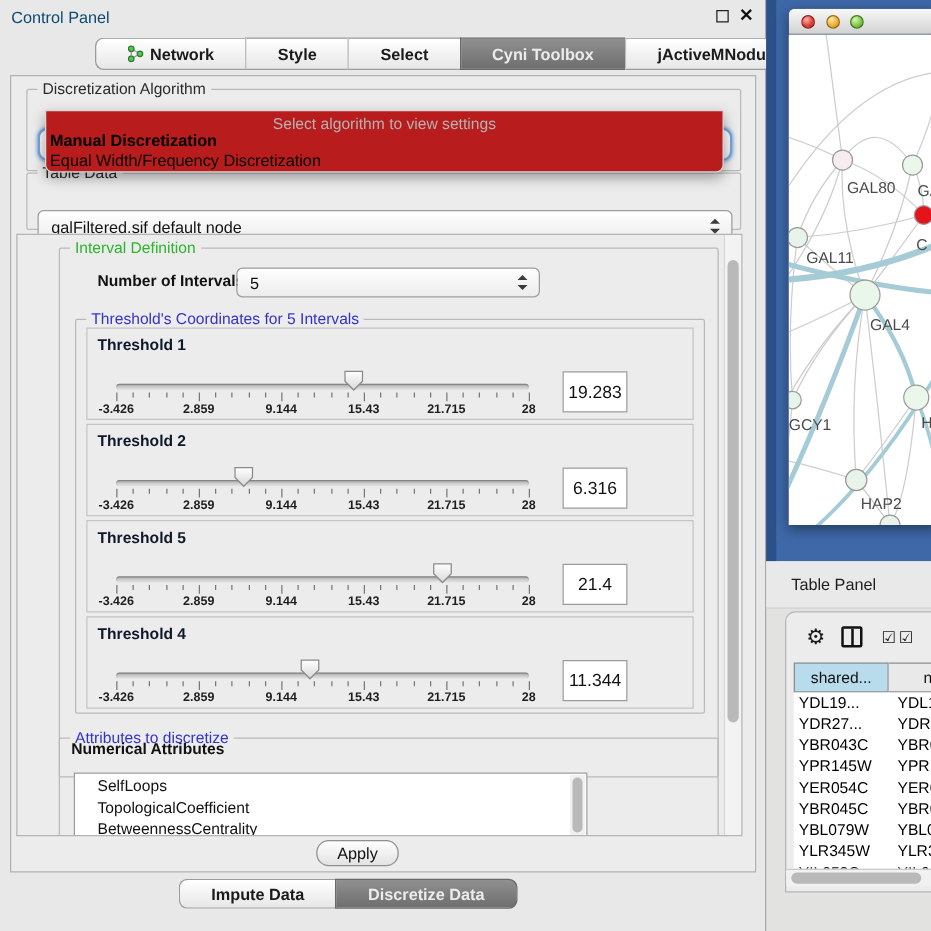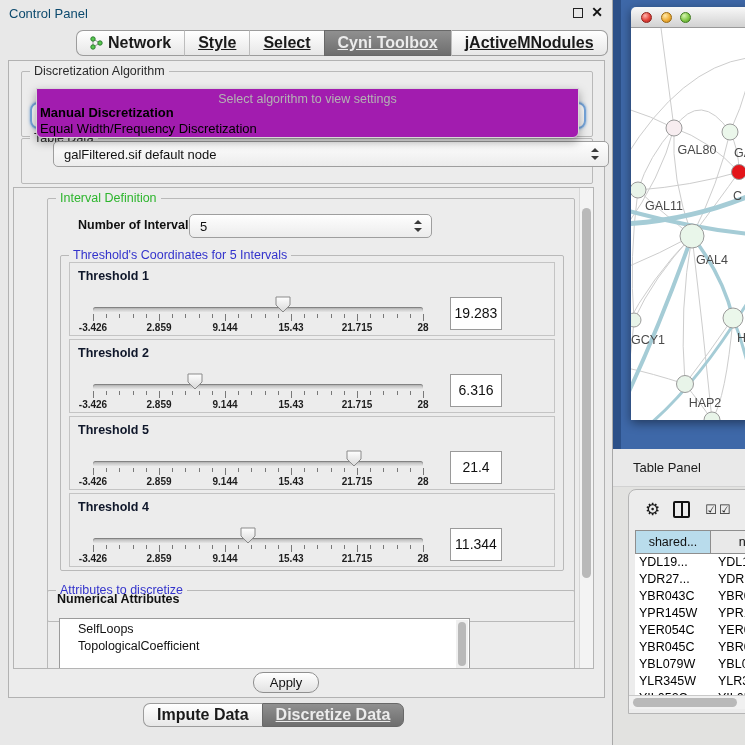--- a/index.html
+++ b/index.html
@@ -9,24 +9,24 @@
   
   .cp { position:absolute; left:0; top:0; width:613px; height:745px; background:#e8e8e8; border-right:1px solid #a8a8a8; }
   .cp-titlebar { position:absolute; left:0; top:0; width:100%; height:26px; }
   .cp-title { position:absolute; left:9px; top:6px; font-size:13px; color:#0c4a6e; }
   .float-btn { position:absolute; right:29px; top:8px; width:10px; height:10px; border:1.5px solid #222; background:transparent; }
   .close-btn { position:absolute; right:9px; top:4px; font-size:14px; font-weight:bold; color:#111; }
 
   .tab-row { position:absolute; display:flex; }
   #top-tabs { left:76px; top:30px; height:26px; }
   #bottom-tabs { left:143px; top:703px; height:24px; }
-  .tab { font-size:16px; font-weight:bold; color:#1a1a1a; background:linear-gradient(#ffffff,#e7e7e7);
-         border-top:1px solid #9c9c9c; border-bottom:1px solid #9c9c9c; padding:0 13px;
+  .tab { font-size:13px; font-weight:bold; color:#1a1a1a; background:linear-gradient(#ffffff,#e7e7e7);
+         border-top:1px solid #9c9c9c; border-bottom:1px solid #9c9c9c; padding:0 25px;
          display:flex; align-items:center; gap:5px; cursor:default; white-space:nowrap; }
-  .tab + .tab { border-left:1px solid #bdbdbd;text-decoration:underline; }
+  .tab + .tab { border-left:1px solid #bdbdbd; }
   .tab:first-child { border-left:1px solid #9c9c9c; border-radius:7px 0 0 7px; }
   .tab:last-child { border-right:1px solid #9c9c9c; border-radius:0 7px 7px 0; }
   .tab.selected { background:linear-gradient(#909090,#6e6e6e); color:#ececec; border-color:#686868; }
 
   .main-panel { position:absolute; left:8px; top:60px; width:597px; height:638px; background:#ececec; border:1px solid #b2b2b2; }
 
   .fieldset { position:absolute; border:1px solid #b9b9b9; border-radius:2px; }
   .legend { position:absolute; top:-8px; left:8px; background:#ececec; padding:0 4px; font-size:12.5px; white-space:nowrap; }
   .legend.dark { color:#2b2b2b; }
   .legend.green { color:#2db52d; }
@@ -34,28 +34,28 @@
 
   .combo { position:absolute; background:linear-gradient(#fefefe,#ececec); border:1px solid #9e9e9e; border-radius:5px;
            font-size:13px; color:#111; padding:0 24px 0 10px; display:flex; align-items:center; overflow:hidden; white-space:nowrap; }
   .spin { position:absolute; right:9px; top:50%; width:8px; height:12px; transform:translateY(-50%); }
   .spin::before { content:""; position:absolute; top:0; left:0; border-left:4px solid transparent; border-right:4px solid transparent; border-bottom:4px solid #3a3a3a; }
   .spin::after  { content:""; position:absolute; bottom:0; left:0; border-left:4px solid transparent; border-right:4px solid transparent; border-top:4px solid #3a3a3a; }
 
   .algo-fs { left:12px; top:10px; width:572px; height:66px; }
   .algo-combo { left:8px; top:30px; width:556px; height:27px; border:2px solid #76a5da; box-shadow:0 0 3px #76a5da; border-radius:8px; }
 
-  .popup { position:absolute; left:27px; top:27px; width:543px; height:50px; background:#a21caf; z-index:40;
+  .popup { position:absolute; left:27px; top:27px; width:543px; height:50px; background:#b91c1c; z-index:40;
            border-radius:0 0 6px 6px; box-shadow:0 4px 10px rgba(0,0,0,.35); border:1px solid #d7d7d7; }
   .popup .hint { position:absolute; left:0; right:0; top:3px; text-align:center; font-size:12.5px; color:#b3b3b3; }
   .popup .opt1 { position:absolute; left:3px; top:16px; font-size:13px; font-weight:bold; color:#000; }
   .popup .opt2 { position:absolute; left:3px; top:32px; font-size:13px; color:#000; }
 
   .table-fs { left:12px; top:77px; width:572px; height:46px; }
-  .table-combo { left:8px; top:2px; width:556px; height:26px;margin-left:23px; }
+  .table-combo { left:8px; top:29px; width:556px; height:26px; }
 
   .viewport { position:absolute; left:4px; top:126px; width:581px; height:482px; background:#ececec; border:1px solid #b4b4b4; overflow:hidden; }
   .vscroll { position:absolute; left:565px; top:0; width:14px; height:480px; background:#f3f3f3; border-left:1px solid #d6d6d6; }
   .vscroll .thumb { position:absolute; left:2px; top:20px; width:9px; height:370px; background:#b9b9b9; border-radius:5px; }
 
   .interval-fs { left:33px; top:10px; width:528px; height:424px; }
   .noi-label { position:absolute; left:30px; top:19px; font-size:12.5px; font-weight:bold; color:#111; }
   .noi-combo { left:141px; top:15px; width:243px; height:24px; }
   .thr-fs { left:12px; top:56px; width:504px; height:316px; padding:6px 8px 0 8px; }
 
@@ -374,20 +374,21 @@
         <div class="fieldset attr-fs">
           <span class="legend blue">Attributes to discretize</span>
         </div>
         <div class="attr-heading">Numerical Attributes</div>
         <div class="attr-list" id="attr-list">
           <div class="list-scroll">
               <div class="thumb"></div>
             </div>
         <div class="attr-item">SelfLoops</div>
             <div class="attr-item">TopologicalCoefficient</div>
+            <div class="attr-item">BetweennessCentrality</div>
           </div>
 
         <div class="vscroll">
             <div class="thumb"></div>
           </div>
       </div>
 
       <div class="apply-btn">Apply</div>
     </div>
 

